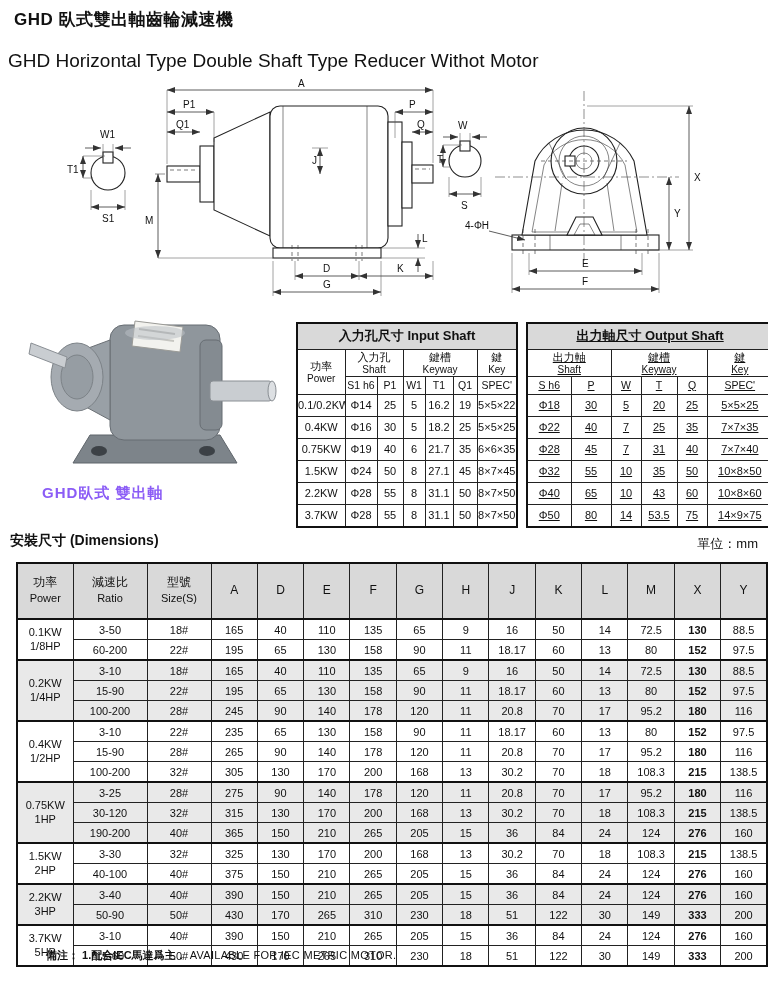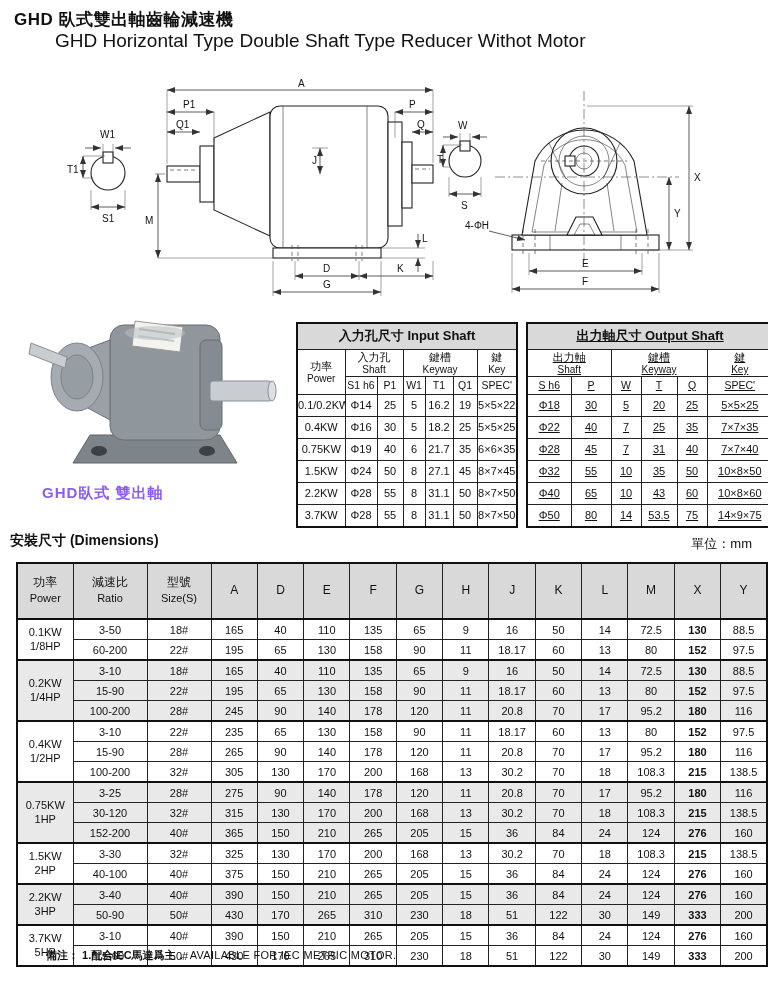--- a/index.html
+++ b/index.html
@@ -3,21 +3,21 @@
 <meta charset="utf-8">
 <style>
   html,body{margin:0;padding:0;}
   body{
     width:768px;height:985px;position:relative;background:#ffffff;
     font-family:"Liberation Sans",sans-serif;color:#111;
   }
   .abs{position:absolute;}
   
   .title-zh{left:14px;top:8px;font-size:17px;font-weight:bold;letter-spacing:.5px;}
-  .title-en{left:8px;top:30px;font-size:19px;margin-left:47px;}
+  .title-en{left:8px;top:50px;font-size:19px;}
   
   .dlabel{font-size:10px;fill:#111;font-family:"Liberation Sans",sans-serif;}
   .ln{fill:none;stroke:#222;stroke-width:1.1;}
   .lnf{fill:#fff;stroke:#222;stroke-width:1.1;}
   .thin{fill:none;stroke:#333;stroke-width:.6;}
   .dim{stroke:#333;stroke-width:.8;fill:none;}
   .ext{stroke:#555;stroke-width:.55;fill:none;}
   .cl{stroke:#444;stroke-width:.6;stroke-dasharray:10 3 2 3;fill:none;}
   .dash{stroke:#444;stroke-width:.7;stroke-dasharray:4 3;fill:none;}
   
@@ -29,21 +29,21 @@
   .shaft{font-size:11px;line-height:1.12;border:2px solid #111;}
   .shaft .ttl td{background:#d9d9d9;font-weight:bold;font-size:13px;height:25px;}
   .shaft .grp td{height:26px;}
   .shaft .subh{height:17px;font-size:10.5px;}
   .shaft .drow td{height:21px;}
   .shaft .en{font-size:10px;}
   #input-table{left:288px;top:322px;width:220px;}
   #output-table{left:518px;top:322px;width:246px;text-decoration:underline;}
   
   .dims-heading{left:10px;top:532px;font-size:14px;font-weight:bold;}
-  .unit-label{top:535px;right:16px;font-size:13px;}
+  .unit-label{top:535px;right:10px;font-size:13px;}
   
   #dims-table{left:8px;top:562px;width:752px;font-size:11px;border:2px solid #111;}
   #dims-table thead th{background:#d9d9d9;font-weight:normal;font-size:12px;height:54px;line-height:1.3;}
   #dims-table thead .en{font-size:11px;}
   #dims-table tbody td{height:19px;}
   #dims-table tr.shaded td{background:#e9e9e9;}
   #dims-table tr.group-start td{border-top:2px solid #111;}
   #dims-table td.xcol{font-weight:bold;}
   #dims-table .powercell div{line-height:1.25;}
   
@@ -615,21 +615,21 @@
         <td>168</td>
         <td>13</td>
         <td>30.2</td>
         <td>70</td>
         <td>18</td>
         <td>108.3</td>
         <td class="xcol">215</td>
         <td>138.5</td>
       </tr>
       <tr class="shaded ">
-        <td>152-200</td>
+        <td>190-200</td>
         <td>40#</td>
         <td>365</td>
         <td>150</td>
         <td>210</td>
         <td>265</td>
         <td>205</td>
         <td>15</td>
         <td>36</td>
         <td>84</td>
         <td>24</td>

